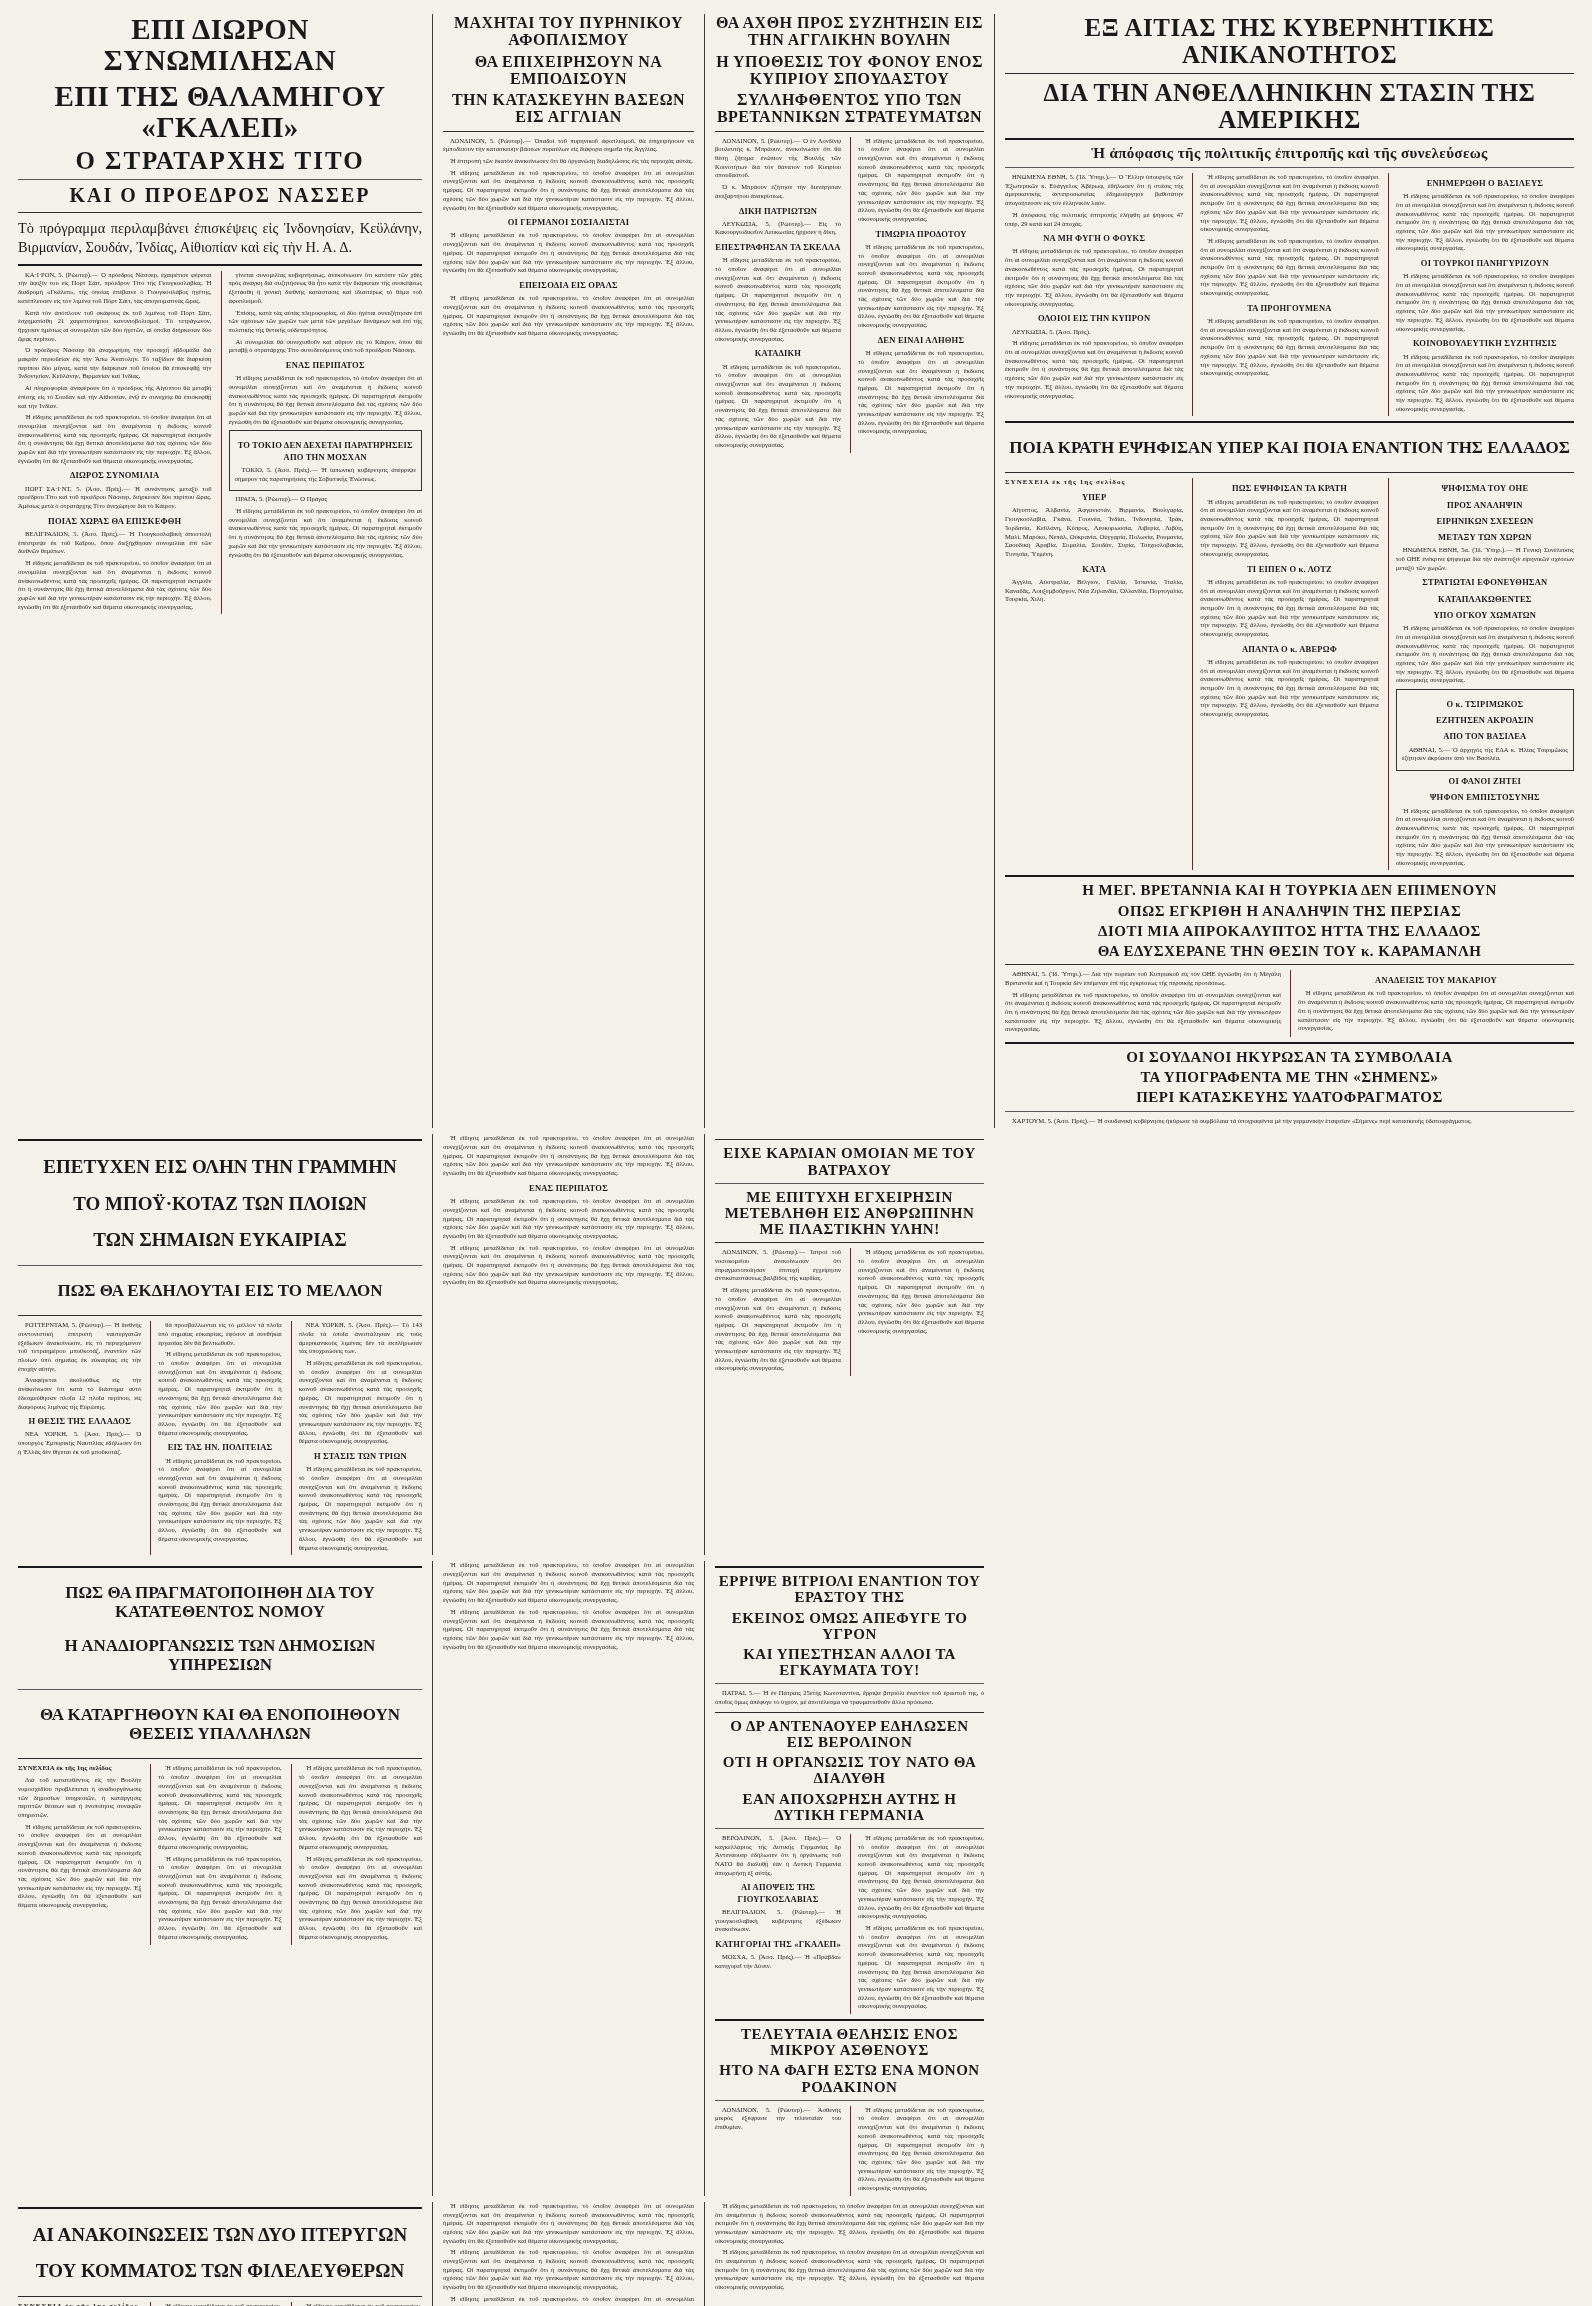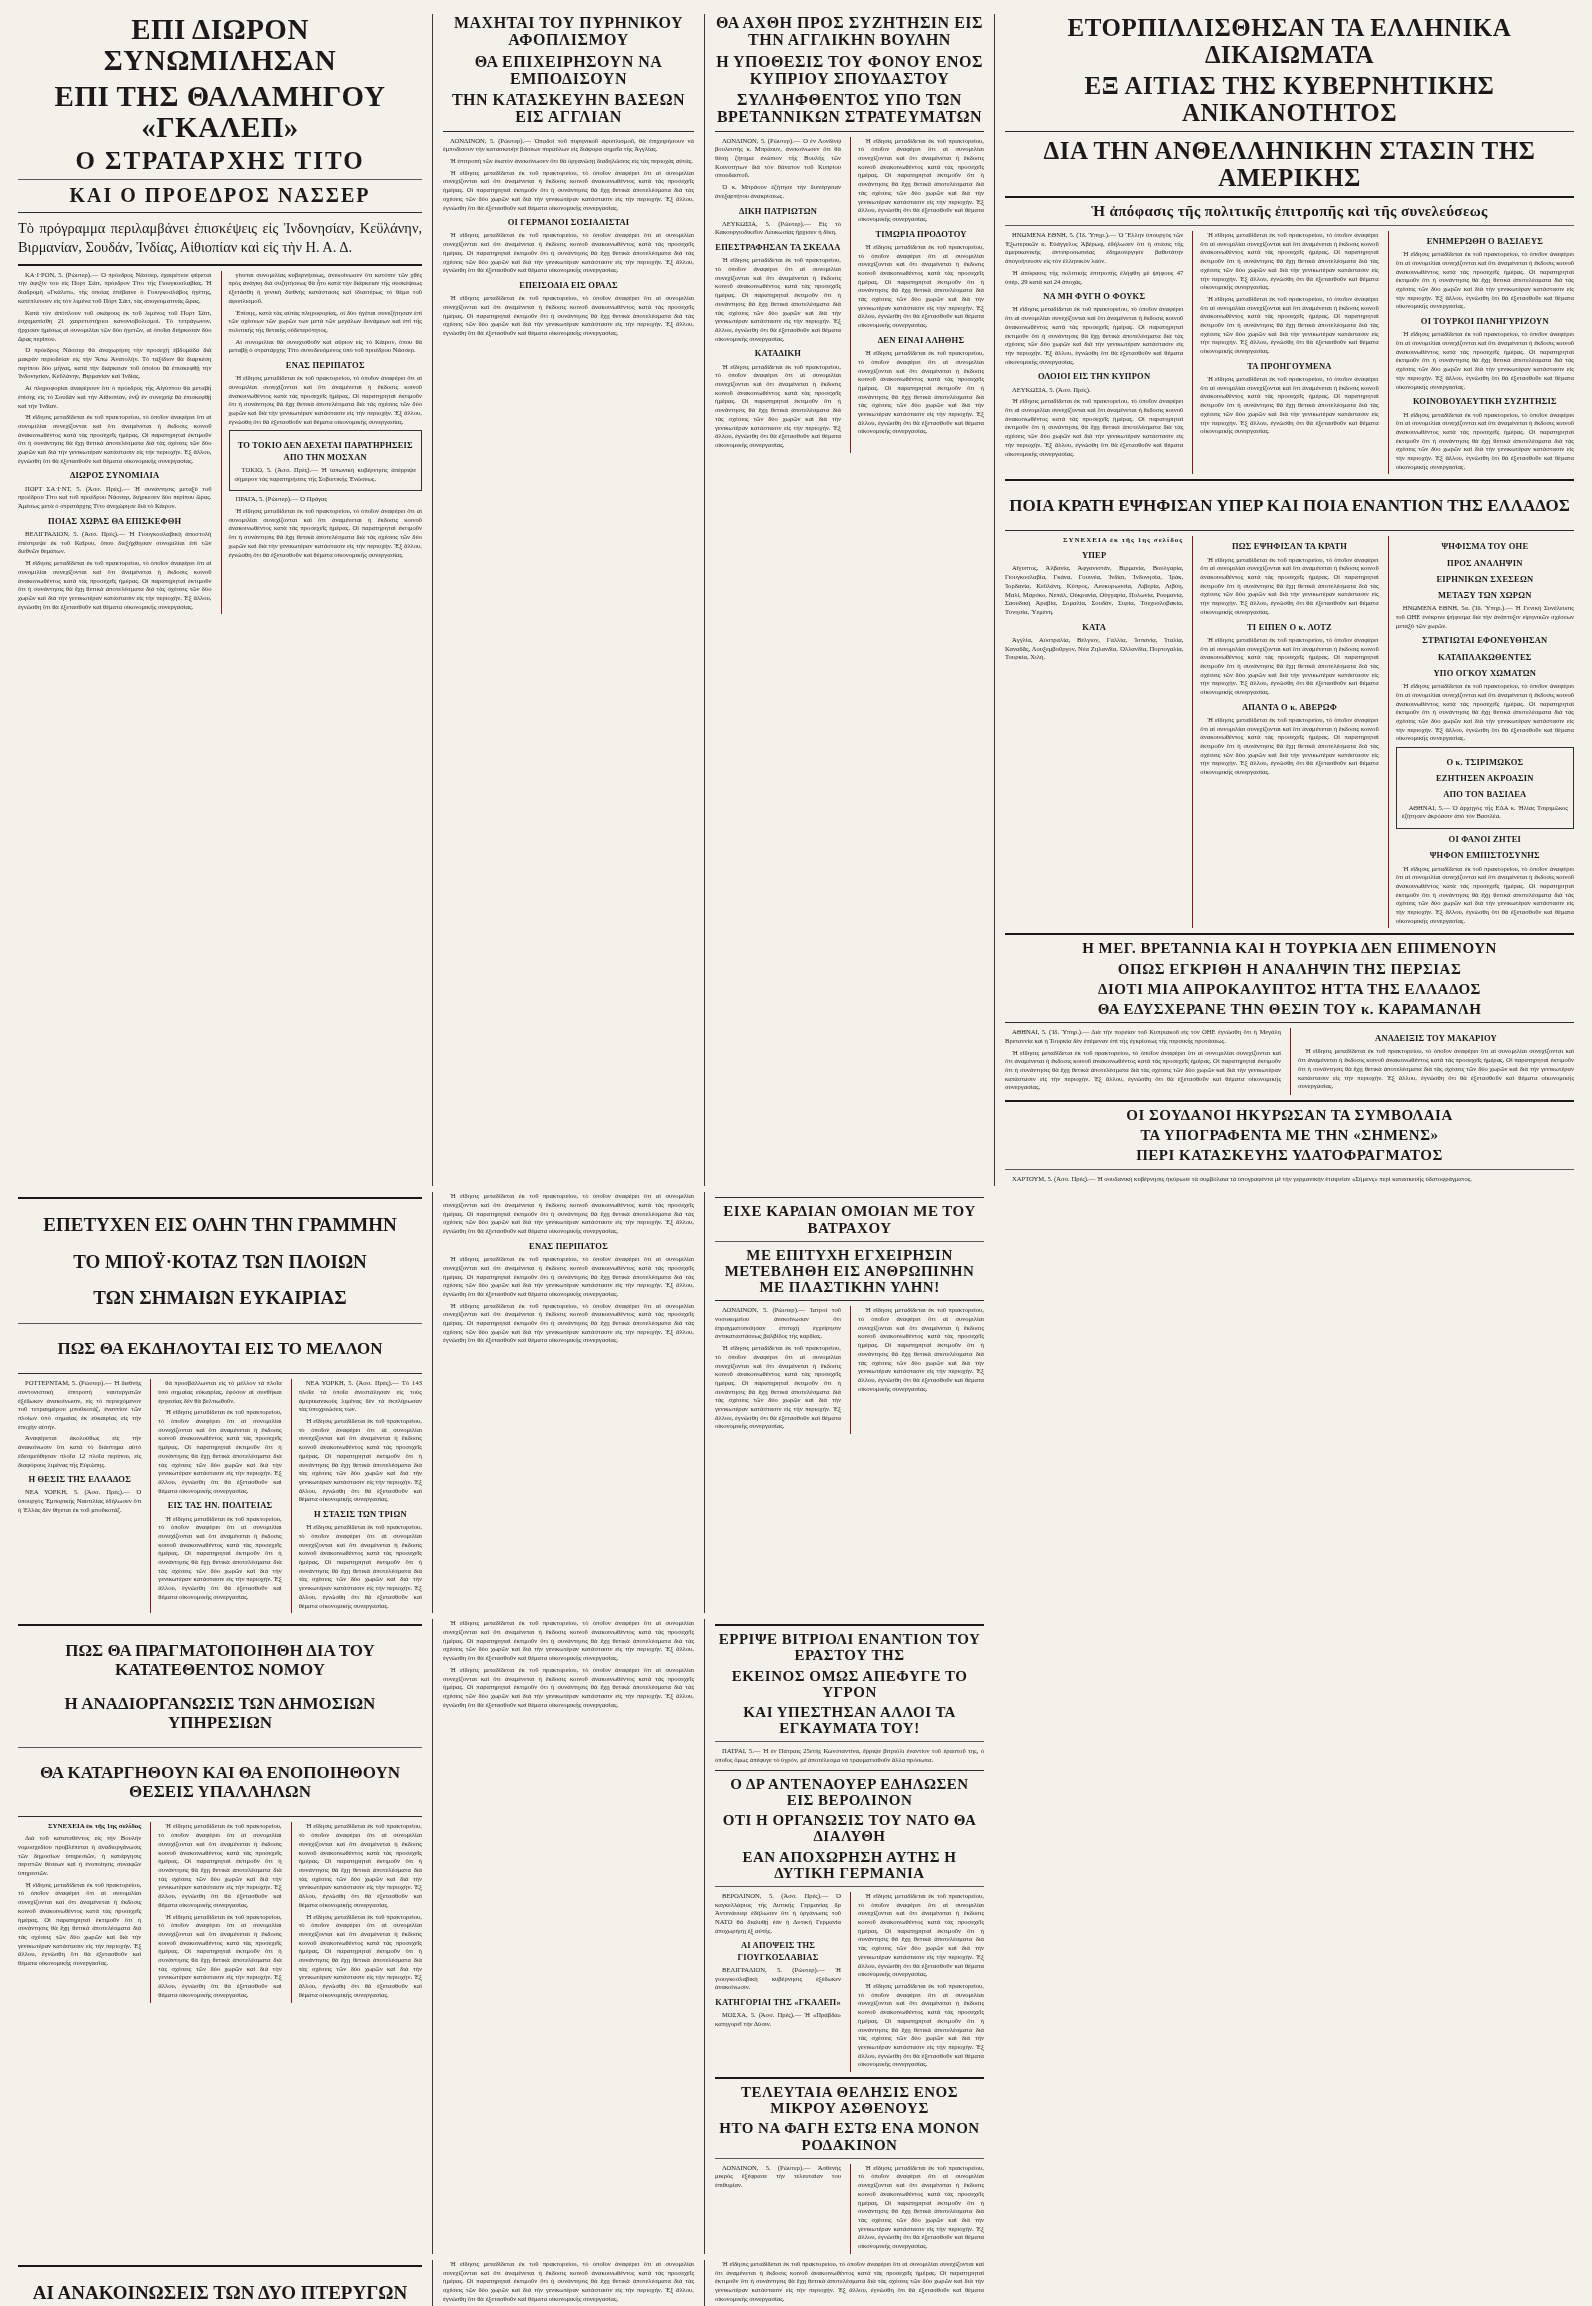--- a/index.html
+++ b/index.html
@@ -57,21 +57,21 @@
   .zoneA{width:404px;}
   .zoneB{width:251px;}
   .zoneC{width:269px;}
   .zoneE{flex:1;}
   .sep-v{width:1px;background:#3a3a3a;align-self:stretch;}
   .intro{
     font-size:14.4px;line-height:1.35;text-align:justify;font-weight:400;margin:6px 0 6px;
   }
   .triangles{font-size:11px;letter-spacing:1px;}
   .cont{
-    font-size:7px;text-align:right;font-weight:700;line-height:1.25;margin-bottom:3px;
+    font-size:7px;text-align:left;font-weight:700;line-height:1.25;margin-bottom:3px;
   }
   .section-title{
     font-size:19px;font-weight:700;text-align:center;line-height:1.12;margin:15px 0;
   }
   .section-title.two{font-size:17px;}
   .spread{letter-spacing:2px;}
   .col-sep{border-left:1px solid #7f1d1d;}
   .pad-l{padding-left:7px;}
 </style>
 </head>
@@ -161,21 +161,20 @@
           <p>Ἡ εἴδησις μεταδίδεται ἐκ τοῦ πρακτορείου, τὸ ὁποῖον ἀναφέρει ὅτι αἱ συνομιλίαι συνεχίζονται καὶ ὅτι ἀναμένεται ἡ ἔκδοσις κοινοῦ ἀνακοινωθέντος κατὰ τὰς προσεχεῖς ἡμέρας. Οἱ παρατηρηταὶ ἐκτιμοῦν ὅτι ἡ συνάντησις θὰ ἔχῃ θετικὰ ἀποτελέσματα διὰ τὰς σχέσεις τῶν δύο χωρῶν καὶ διὰ τὴν γενικωτέραν κατάστασιν εἰς τὴν περιοχήν. Ἐξ ἄλλου, ἐγνώσθη ὅτι θὰ ἐξετασθοῦν καὶ θέματα οἰκονομικῆς συνεργασίας.</p>
           <div class="minihead">ΔΕΝ ΕΙΝΑΙ ΑΛΗΘΗΣ</div>
           <p>Ἡ εἴδησις μεταδίδεται ἐκ τοῦ πρακτορείου, τὸ ὁποῖον ἀναφέρει ὅτι αἱ συνομιλίαι συνεχίζονται καὶ ὅτι ἀναμένεται ἡ ἔκδοσις κοινοῦ ἀνακοινωθέντος κατὰ τὰς προσεχεῖς ἡμέρας. Οἱ παρατηρηταὶ ἐκτιμοῦν ὅτι ἡ συνάντησις θὰ ἔχῃ θετικὰ ἀποτελέσματα διὰ τὰς σχέσεις τῶν δύο χωρῶν καὶ διὰ τὴν γενικωτέραν κατάστασιν εἰς τὴν περιοχήν. Ἐξ ἄλλου, ἐγνώσθη ὅτι θὰ ἐξετασθοῦν καὶ θέματα οἰκονομικῆς συνεργασίας.</p>
         </div>
       </div>
     </div>
 
     <div class="sep-v"></div>
 
     <div class="zoneE">
-      <div class="hl lg">ΕΤΟΡΠΙΛΛΙΣΘΗΣΑΝ ΤΑ ΕΛΛΗΝΙΚΑ ΔΙΚΑΙΩΜΑΤΑ</div>
       <div class="hl lg">ΕΞ ΑΙΤΙΑΣ ΤΗΣ ΚΥΒΕΡΝΗΤΙΚΗΣ ΑΝΙΚΑΝΟΤΗΤΟΣ</div>
       <hr class="rule">
       <div class="hl lg">ΔΙΑ ΤΗΝ ΑΝΘΕΛΛΗΝΙΚΗΝ ΣΤΑΣΙΝ ΤΗΣ ΑΜΕΡΙΚΗΣ</div>
       <hr class="rule thick">
       <div class="sub">Ἡ ἀπόφασις τῆς πολιτικῆς ἐπιτροπῆς καὶ τῆς συνελεύσεως</div>
       <hr class="rule thin">
       <div class="cols">
         <div class="body">
           <p>ΗΝΩΜΕΝΑ ΕΘΝΗ, 5. (Ἰδ. Ὑπηρ.).— Ὁ Ἕλλην ὑπουργὸς τῶν Ἐξωτερικῶν κ. Εὐάγγελος Ἀβέρωφ, ἐδήλωσεν ὅτι ἡ στάσις τῆς ἀμερικανικῆς ἀντιπροσωπείας ἐδημιούργησε βαθυτάτην ἀπογοήτευσιν εἰς τὸν ἑλληνικὸν λαόν.</p>
           <p>Ἡ ἀπόφασις τῆς πολιτικῆς ἐπιτροπῆς ἐλήφθη μὲ ψήφους 47 ὑπέρ, 29 κατὰ καὶ 24 ἀποχάς.</p>

